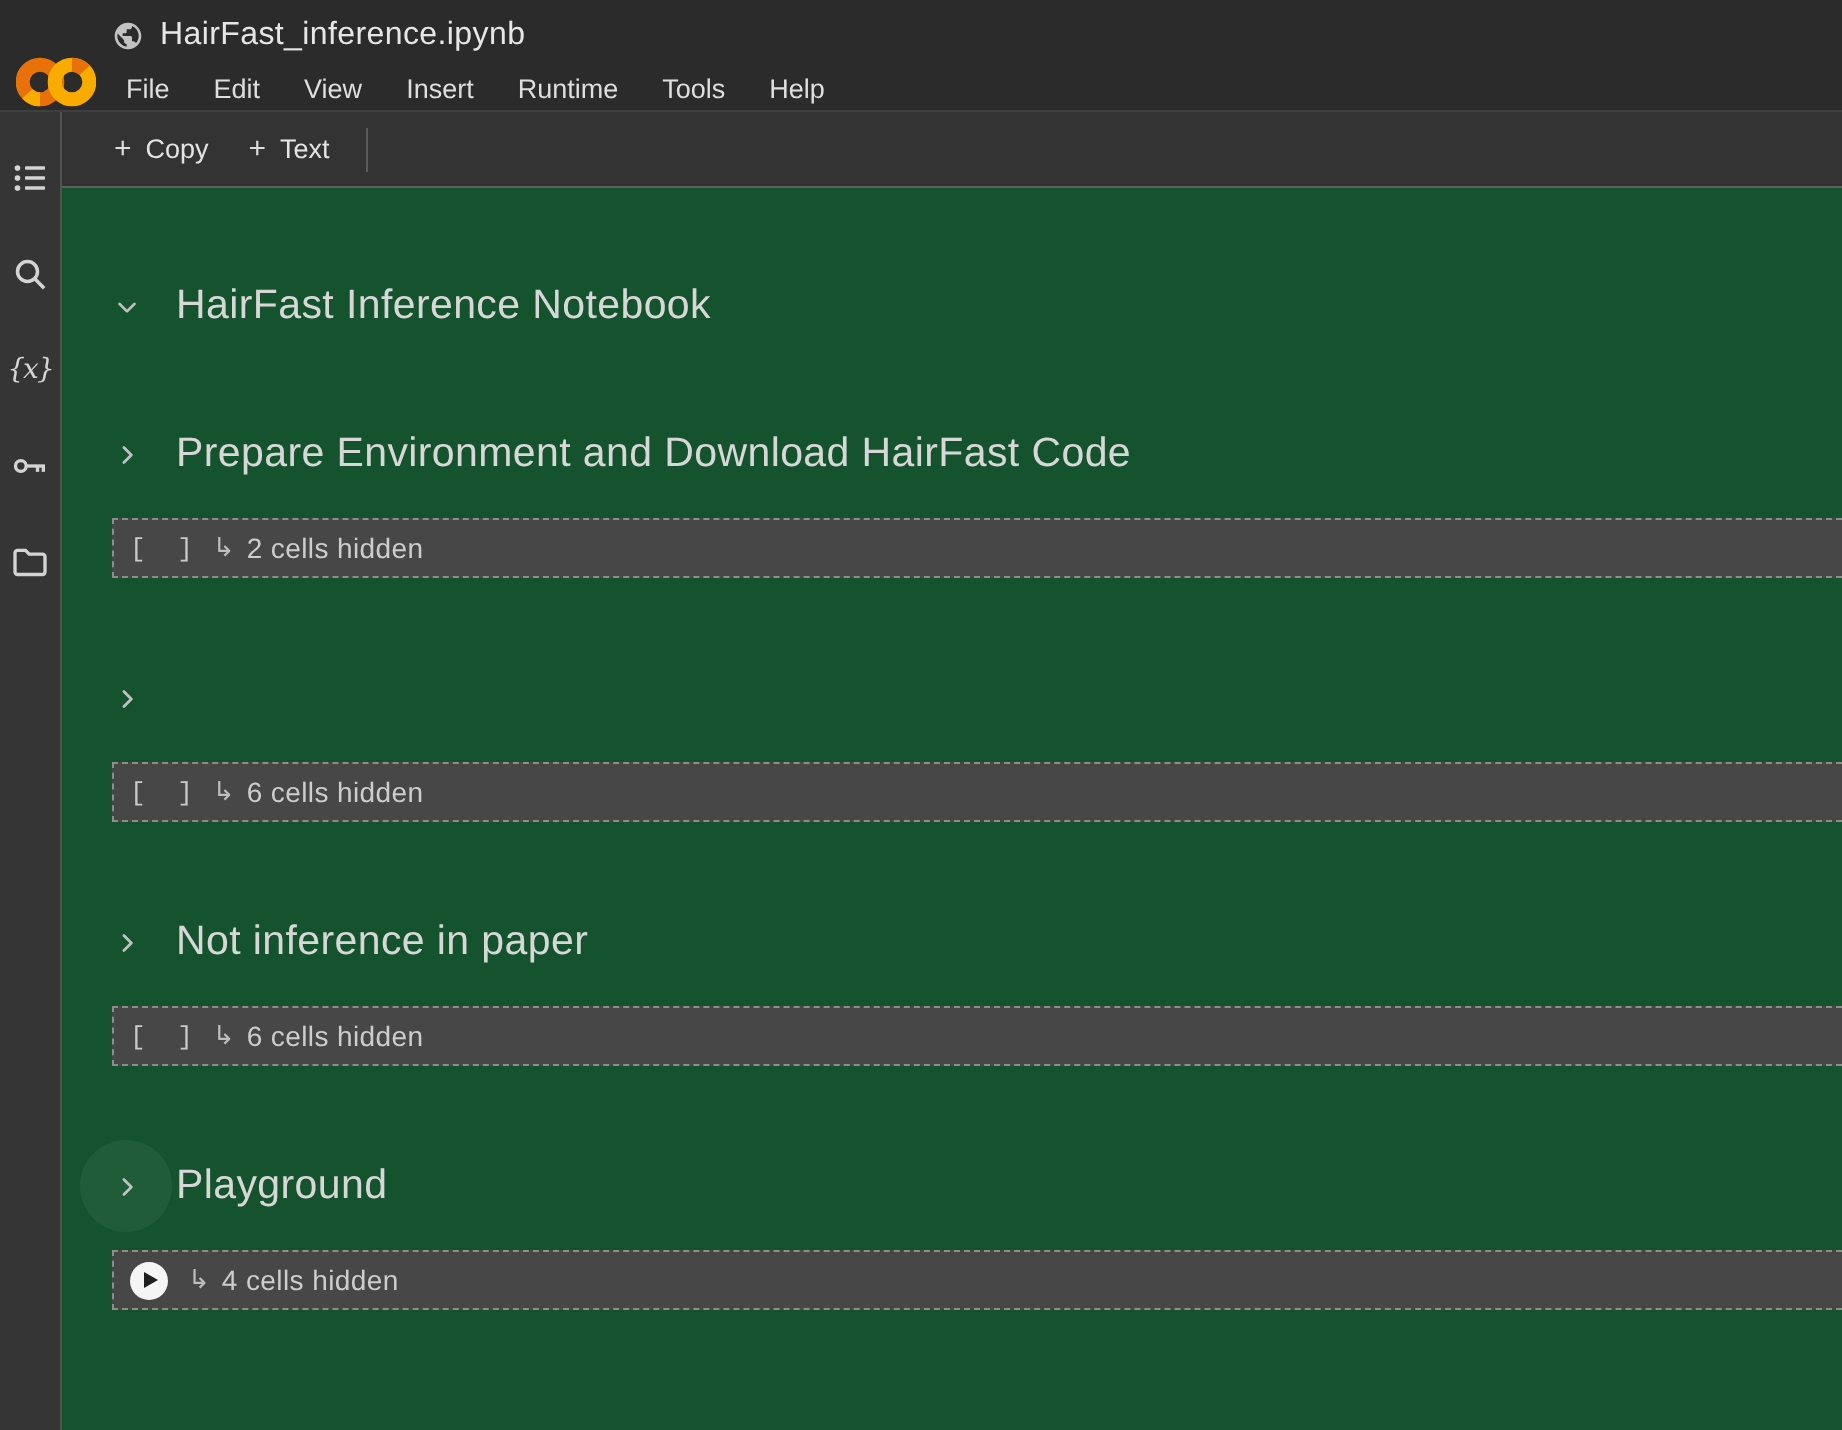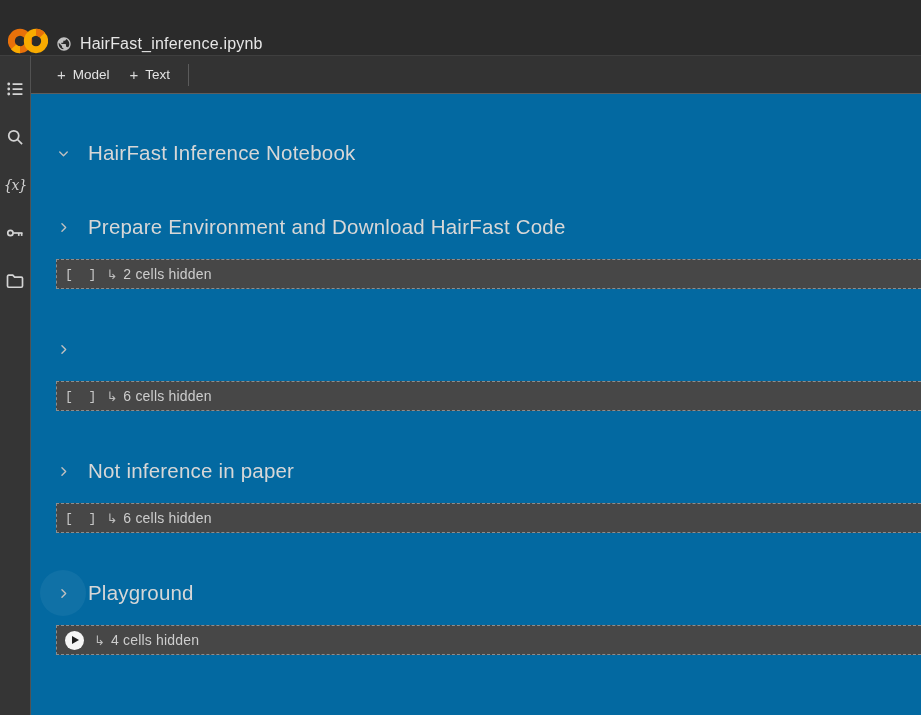--- a/index.html
+++ b/index.html
@@ -91,21 +91,21 @@
     padding: 6px 10px;
     border-radius: 4px;
     cursor: pointer;
   }
   .tb-plus { font-size: 15px; color: #dcdcdc; line-height: 1; }
   .tb-divider { width: 1px; height: 22px; background: #5b5b5b; margin: 0 12px 0 8px; }
 
   
   .content {
     flex: 1;
-    background: #0369a1;
+    background: #14532d;
     overflow: hidden;
     position: relative;
   }
   .heading-row {
     display: flex;
     align-items: center;
     gap: 17px;
     padding-left: 24px;
     height: 28px;
     cursor: pointer;
@@ -195,20 +195,29 @@
   </div>
   <div class="header-main">
     <div class="title-row">
       <span class="globe">
         <svg viewBox="0 0 24 24" fill="currentColor">
           <path d="M12 2C6.48 2 2 6.48 2 12s4.48 10 10 10 10-4.48 10-10S17.52 2 12 2zm-1 17.93c-3.95-.49-7-3.85-7-7.93 0-.62.08-1.21.21-1.79L9 15v1c0 1.1.9 2 2 2v1.93zm6.9-2.54c-.26-.81-1-1.39-1.9-1.39h-1v-3c0-.55-.45-1-1-1H8v-2h2c.55 0 1-.45 1-1V7h2c1.1 0 2-.9 2-2v-.41c2.93 1.19 5 4.06 5 7.41 0 2.08-.8 3.97-2.1 5.39z"></path>
         </svg>
       </span>
       <span class="nb-filename">HairFast_inference.ipynb</span>
     </div>
+    <div class="menu-row">
+      <span class="menu-item">File</span>
+      <span class="menu-item">Edit</span>
+      <span class="menu-item">View</span>
+      <span class="menu-item">Insert</span>
+      <span class="menu-item">Runtime</span>
+      <span class="menu-item">Tools</span>
+      <span class="menu-item">Help</span>
+    </div>
   </div>
 </div>
 
 <div class="body-row">
 
   <div class="left-rail">
     <div class="rail-btn">
       <svg viewBox="0 0 24 24" fill="currentColor">
         <circle cx="4.5" cy="6" r="1.7"></circle>
           <rect x="9" y="5" width="12" height="2.1" rx="0.5"></rect>
@@ -240,21 +249,21 @@
         <path d="M3 6.5 a1.5 1.5 0 0 1 1.5-1.5 h4.8 l2.2 2.3 h8 a1.5 1.5 0 0 1 1.5 1.5 v9.2 a1.5 1.5 0 0 1 -1.5 1.5 h-15 a1.5 1.5 0 0 1 -1.5 -1.5 z"></path>
       </svg>
     </div>
   </div>
 
   <div class="main-col">
 
     <div class="toolbar">
       <div class="tb-btn">
         <span class="tb-plus">+</span>
-        <span>Model</span>
+        <span>Copy</span>
       </div>
       <div class="tb-btn">
         <span class="tb-plus">+</span>
         <span>Text</span>
       </div>
       <div class="tb-divider"></div>
     </div>
 
     <div class="content">
 

